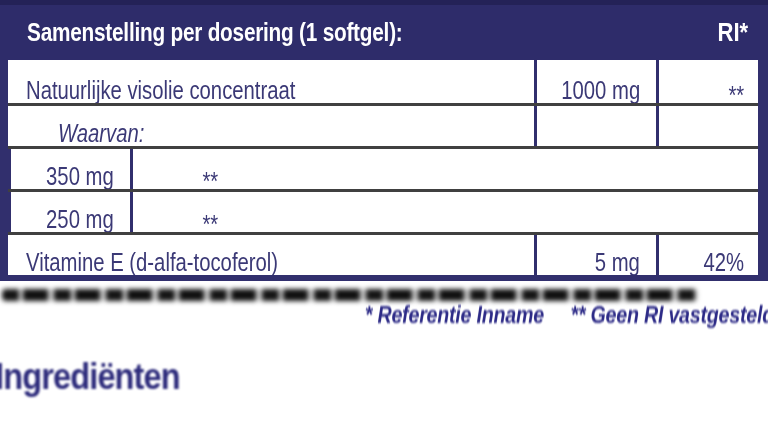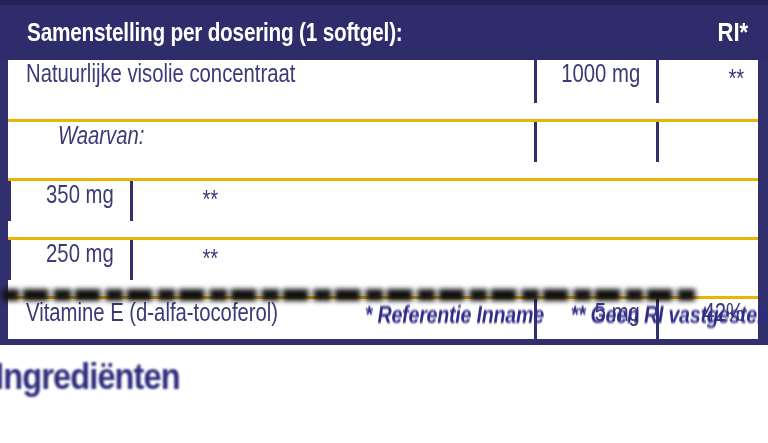--- a/index.html
+++ b/index.html
@@ -21,22 +21,22 @@
   .thead .ri {
     font-size:26px; font-weight:bold; white-space:nowrap;
     display:inline-block; transform:scaleX(0.85); transform-origin:right center;
   }
   .tbody {
     background:#ffffff; color:#3b3976;
     border-left:8px solid #312f6d; border-right:10px solid #312f6d;
     border-bottom:6px solid #312f6d;
   }
   .trow { display:flex; height:43px; }
-  .trow + .trow { border-top:3px solid #eab308;margin-top:16px; }
-  .cell { display:flex; align-items:flex-start; overflow:hidden; }
+  .trow + .trow { border-top:3px solid #404040; }
+  .cell { display:flex; align-items:flex-end; overflow:hidden; }
   .cell.name   { flex:1; padding-left:18px; }
   .trow.indent .cell.name { padding-left:50px; }
   .cell.amount { width:122px; border-left:3px solid #312f6d; justify-content:flex-end; padding-right:16px; }
   .cell.rival  { width:102px; border-left:3px solid #312f6d; justify-content:flex-end; padding-right:14px; }
   .cell span {
     font-size:26px; white-space:nowrap; display:inline-block;
     transform:scaleX(0.78); transform-origin:left center; line-height:1;
   }
   .cell.amount span, .cell.rival span { transform-origin:right center; }
   .trow.italic .cell.name span { font-style:italic; }

